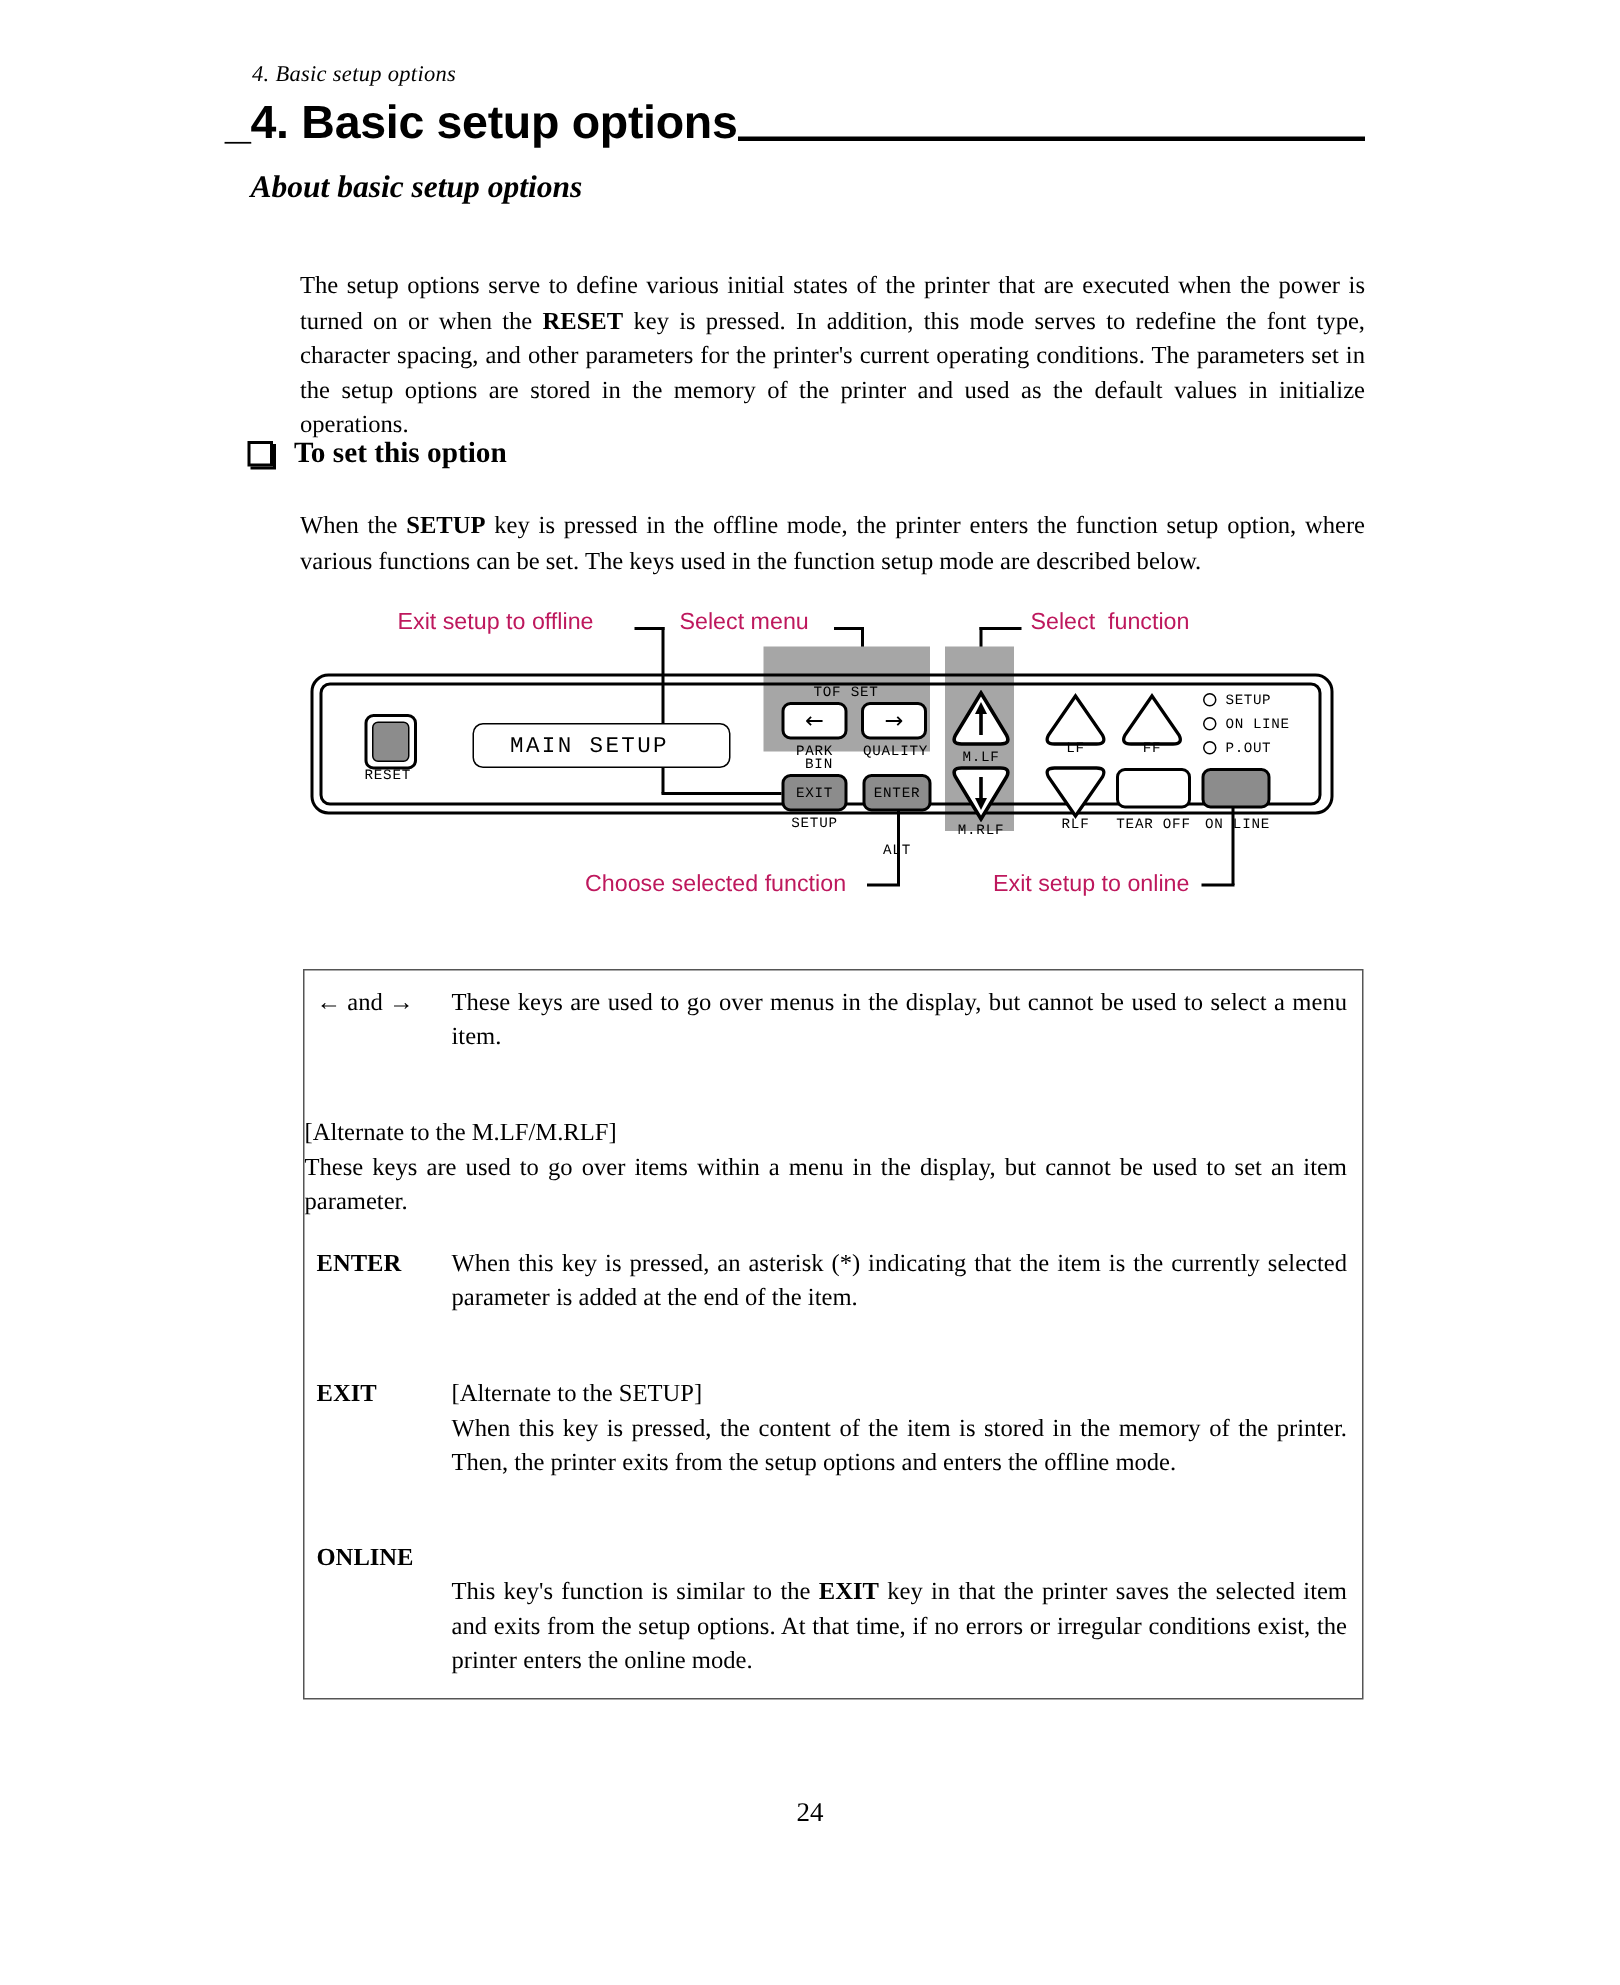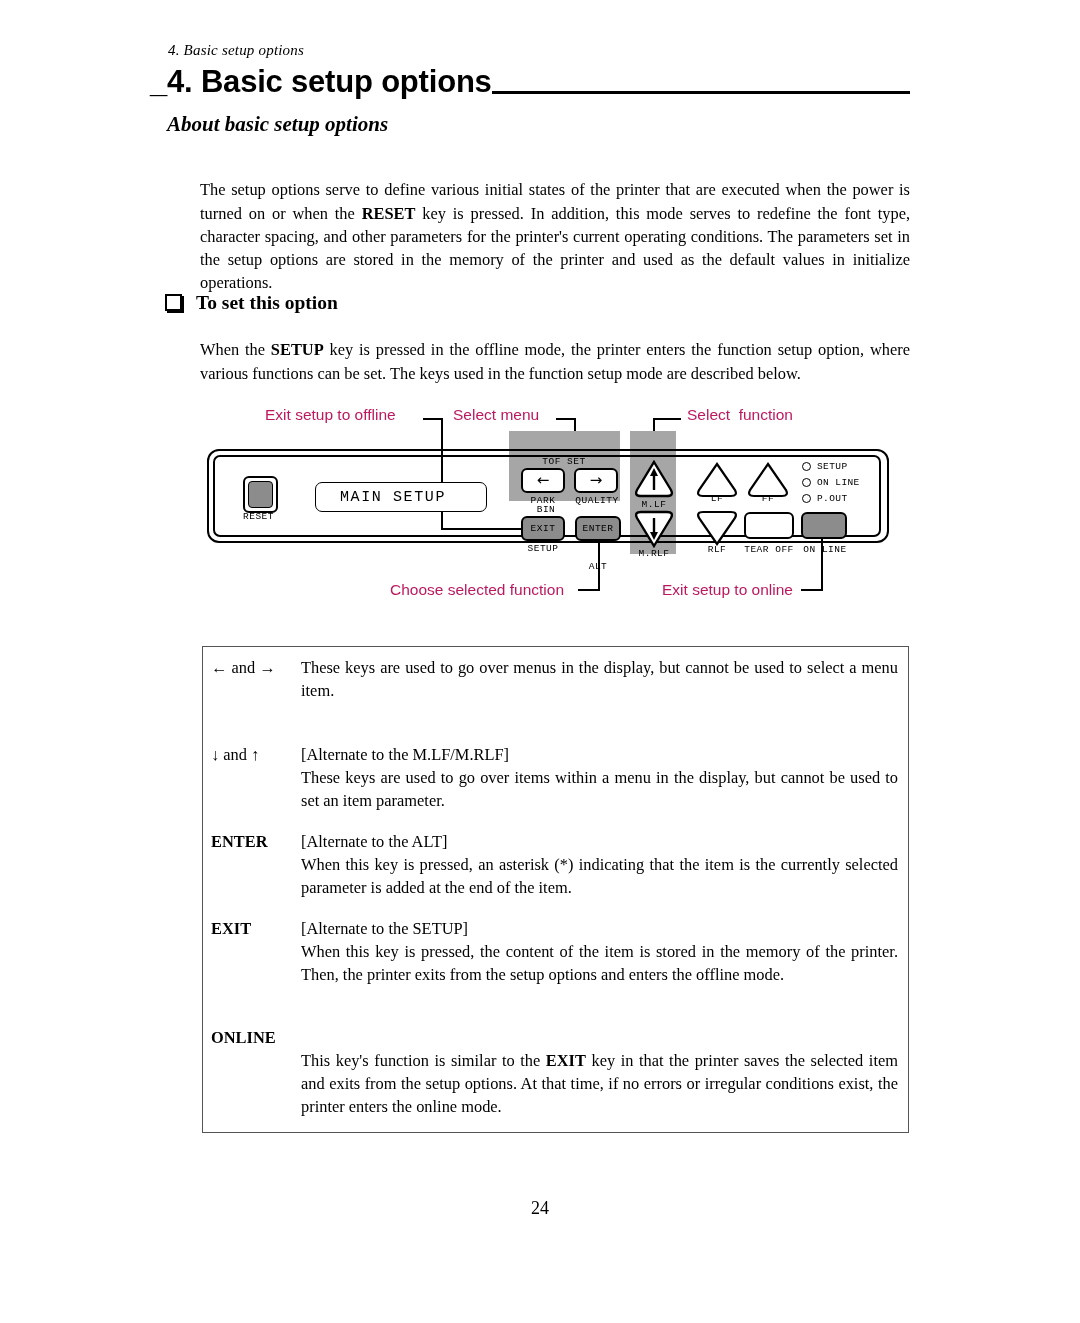--- a/index.html
+++ b/index.html
@@ -439,31 +439,29 @@
 <div id="key-table">
 
   <div class="krow" style="top:10px;">
     <div class="kname">← and →</div>
     <div class="kbody">
       <span>These keys are used to go over menus in the display, but cannot be used to select a menu item.</span>
     </div>
   </div>
 
   <div class="krow" style="top:97px;">
-    <div class="kname">↓ and ↑</div>
     <div class="kbody">
       <span class="alt-line"> [Alternate to the M.LF/M.RLF]</span>
       <span>These keys are used to go over items within a menu in the display, but cannot be used to set an item parameter.</span>
     </div>
   </div>
 
   <div class="krow" style="top:184px;">
     <div class="kname bold">ENTER</div>
     <div class="kbody">
-      <span class="alt-line">[Alternate to the ALT]</span>
       <span>When this key is pressed, an asterisk (*) indicating that the item is the currently selected parameter is added at the end of the item.</span>
     </div>
   </div>
 
   <div class="krow" style="top:271px;">
     <div class="kname bold">EXIT</div>
     <div class="kbody">
       <span class="alt-line">[Alternate to the SETUP]</span>
       <span>When this key is pressed, the content of the item is stored in the memory of the printer.  Then, the printer exits from the setup options and enters the offline mode.</span>
     </div>

